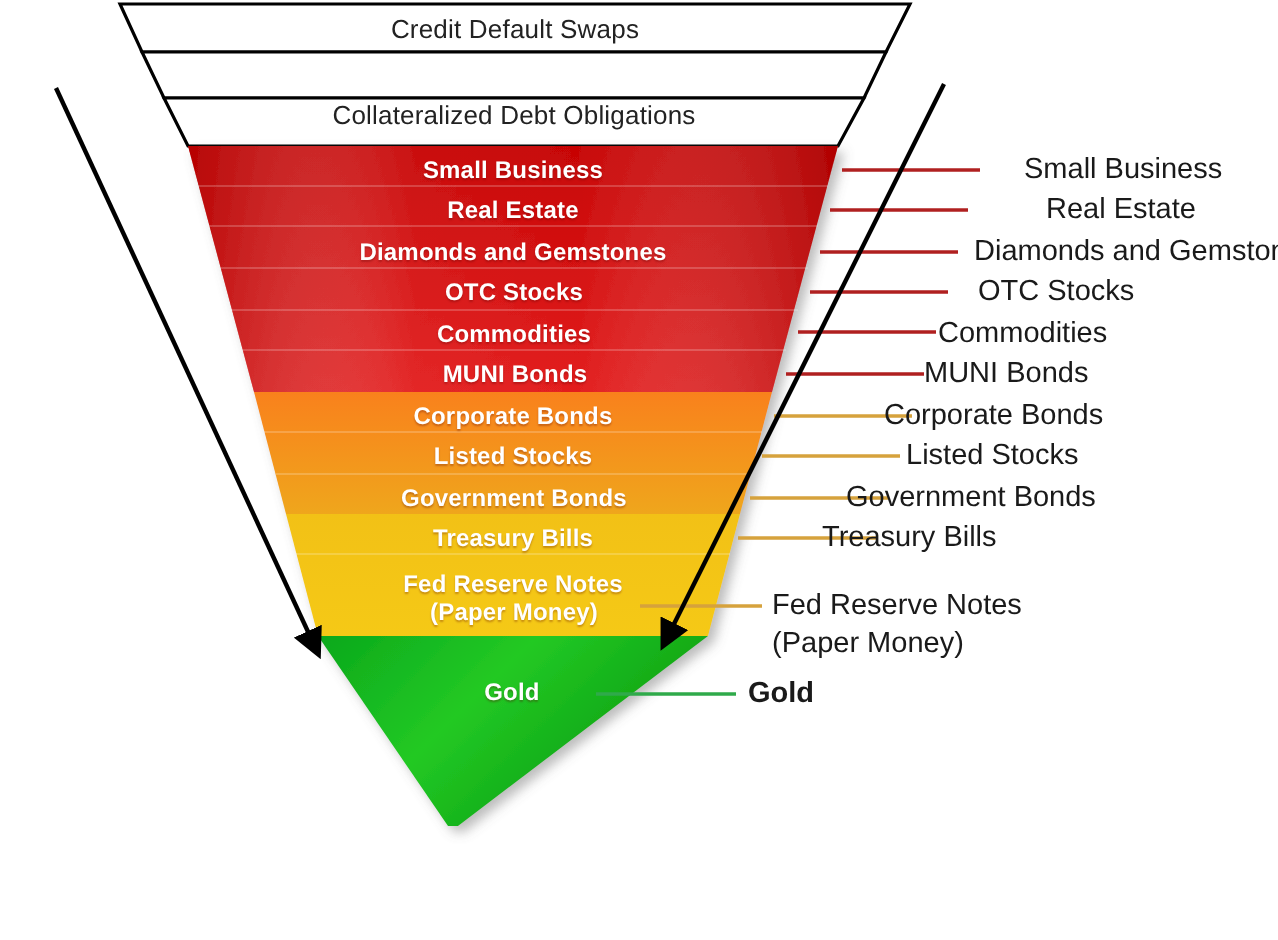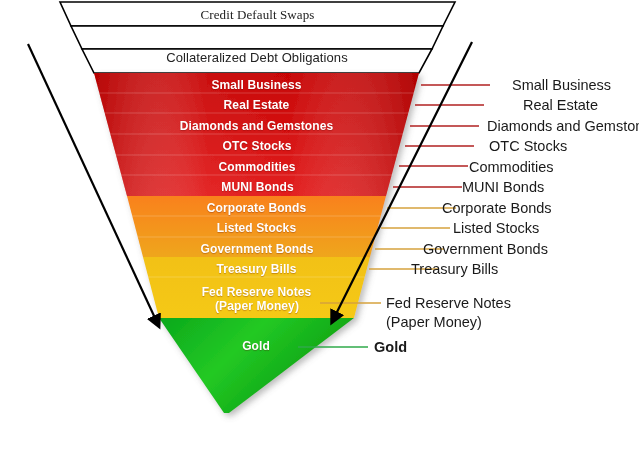--- a/index.html
+++ b/index.html
@@ -133,21 +133,21 @@
       <line x1="320" y1="303" x2="381" y2="303" stroke="#d6a23c"></line>
       <line x1="298" y1="347" x2="368" y2="347" stroke="#2faa4a"></line>
     </g>
 
     <g>
       <line x1="28" y1="44" x2="155" y2="318" stroke="#000000" stroke-width="2.2" marker-end="url(#arrowHead)"></line>
       <line x1="472" y1="42" x2="336" y2="314" stroke="#000000" stroke-width="2.2" marker-end="url(#arrowHead)"></line>
     </g>
   </svg>
 
-  <div class="box-label" style="left:60px; top:7px; width:395px;font-family:Liberation Serif, serif;">Credit Default Swaps</div>
+  <div class="box-label" style="left:60px; top:7px; width:395px;">Credit Default Swaps</div>
   <div class="box-label" style="left:71px; top:30px; width:372px;margin-top:20px;">Collateralized Debt Obligations</div>
 
   <div class="band-label" style="left:94px; top:78px; width:325px;">Small Business</div>
   <div class="band-label" style="left:99px; top:98px; width:315px;">Real Estate</div>
   <div class="band-label" style="left:104px; top:119px; width:305px;">Diamonds and Gemstones</div>
   <div class="band-label" style="left:110px; top:139px; width:294px;">OTC Stocks</div>
   <div class="band-label" style="left:115px; top:160px; width:284px;">Commodities</div>
   <div class="band-label" style="left:121px; top:180px; width:273px;">MUNI Bonds</div>
   <div class="band-label" style="left:127px; top:201px; width:259px;">Corporate Bonds</div>
   <div class="band-label" style="left:132px; top:221px; width:249px;">Listed Stocks</div>

